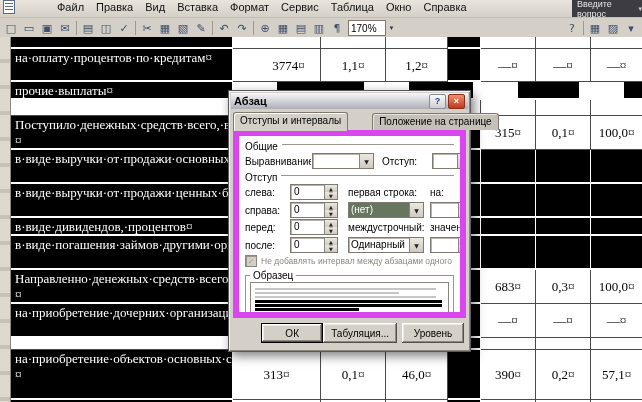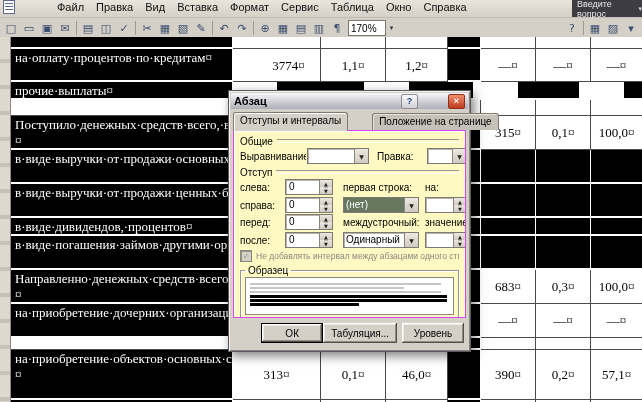--- a/index.html
+++ b/index.html
@@ -38,31 +38,31 @@
   .tcell.blackc{background:#000;border-right:1px solid #fff;border-bottom:2px solid #fff;}
   .labelc{font:13px/16px "Liberation Serif",serif;padding:1px 3px 0 4px;}
   .lblack{background:#000;color:#fff;border-right:1px solid #fff;border-bottom:2px solid #fff;}
   .lwhite{background:#fff;color:#000;border-right:1px solid #4a4a4a;border-bottom:1px solid #4a4a4a;}
   .num{font:13px/15px "Liberation Serif",serif;display:flex;align-items:center;justify-content:center;color:#000;}
   
   .dialog{position:absolute;left:228px;top:90px;width:243px;height:262px;background:#d4d0c8;
     border:1px solid #58585e;box-shadow:inset 1px 1px 0 #f4f2ee,inset -1px -1px 0 #8a867e,3px 4px 10px rgba(0,0,0,.5);
     font-size:10px;color:#000;box-sizing:border-box;}
   .dlg-title{height:16px;margin:2px 2px 1px;background:linear-gradient(180deg,#f7f7f9,#c7c7d0 65%,#aeaeb8);
-    display:flex;align-items:center;padding:0 3px;font-weight:bold;font-size:11px;gap:28px;}
+    display:flex;align-items:center;padding:0 3px;font-weight:bold;font-size:11px;}
   .dlg-title-text{flex:1;}
   .dlg-btn{width:15px;height:13px;margin-left:2px;display:flex;align-items:center;justify-content:center;
     font-size:9px;background:linear-gradient(#fafafa,#cfcfd4);border:1px solid #8a8a94;border-radius:2px;color:#24458c;font-weight:bold;}
   .dlg-btn.close{background:linear-gradient(#ef8f6d,#bf3a1e);color:#fff;border-color:#8c2e18;}
   .dlg-tabs{display:flex;margin:2px 4px 0;position:relative;z-index:2;}
   .tab{padding:2px 6px 3px;font-size:10px;border:1px solid #7e7a72;border-bottom:none;
     border-top-left-radius:3px;border-top-right-radius:3px;white-space:nowrap;}
   .tab.active{background:#d4d0c8;box-shadow:inset 1px 1px 0 #fff;position:relative;top:1px;padding-bottom:4px;}
   .tab.inactive{background:#c5c1b9;margin-top:2px;box-shadow:inset 1px 1px 0 #e6e2da;margin-left:24px;}
-  .dlg-page{margin:0 4px;border:1px solid #d946ef;box-shadow:inset 1px 1px 0 #fff;background:#fef9c3;
+  .dlg-page{margin:0 4px;border:6px solid #d946ef;box-shadow:inset 1px 1px 0 #fff;background:#ffffff;
     padding:3px 6px;height:188px;box-sizing:border-box;overflow:hidden;position:relative;z-index:1;}
   .sect{display:flex;align-items:center;gap:4px;height:12px;margin-top:1px;}
   .sect-label{font-size:10px;white-space:nowrap;}
   .sect-rule{flex:1;height:2px;border-top:1px solid #9a968c;border-bottom:1px solid #fff;}
   .lbl{font-size:10px;white-space:nowrap;overflow:hidden;}
   .grid-gen{display:grid;grid-template-columns:66px 62px 6px 46px 2px 40px;align-items:center;height:18px;column-gap:1px;}
   .grid-2{display:grid;grid-template-columns:44px 48px 8px 76px 4px 42px;align-items:center;row-gap:2px;column-gap:1px;margin:1px 0;}
   .combo{height:16px;background:#fff;border:1px solid #7e7a72;box-shadow:inset 1px 1px 0 #b8b4ac;display:flex;box-sizing:border-box;}
   .combo .txt{flex:1;font-size:10px;padding:1px 2px;white-space:nowrap;overflow:hidden;}
   .combo .cbtn{width:13px;background:linear-gradient(#ece8e0,#cfcbc3);border-left:1px solid #8a867e;
@@ -319,21 +319,21 @@
       <span class="sect-label">Общие</span>
       <span class="sect-rule"></span>
     </div>
     <div class="grid-gen">
       <span class="lbl">Выравнивание:</span>
       <span class="combo">
         <span class="txt"></span>
         <span class="cbtn"></span>
       </span>
       <span></span>
-      <span class="lbl">Правка:</span>
+      <span class="lbl">Отступ:</span>
       <span></span>
       <span class="combo">
         <span class="txt"></span>
         <span class="cbtn"></span>
       </span>
     </div>
 
     <div class="sect">
       <span class="sect-label">Отступ</span>
       <span class="sect-rule"></span>

